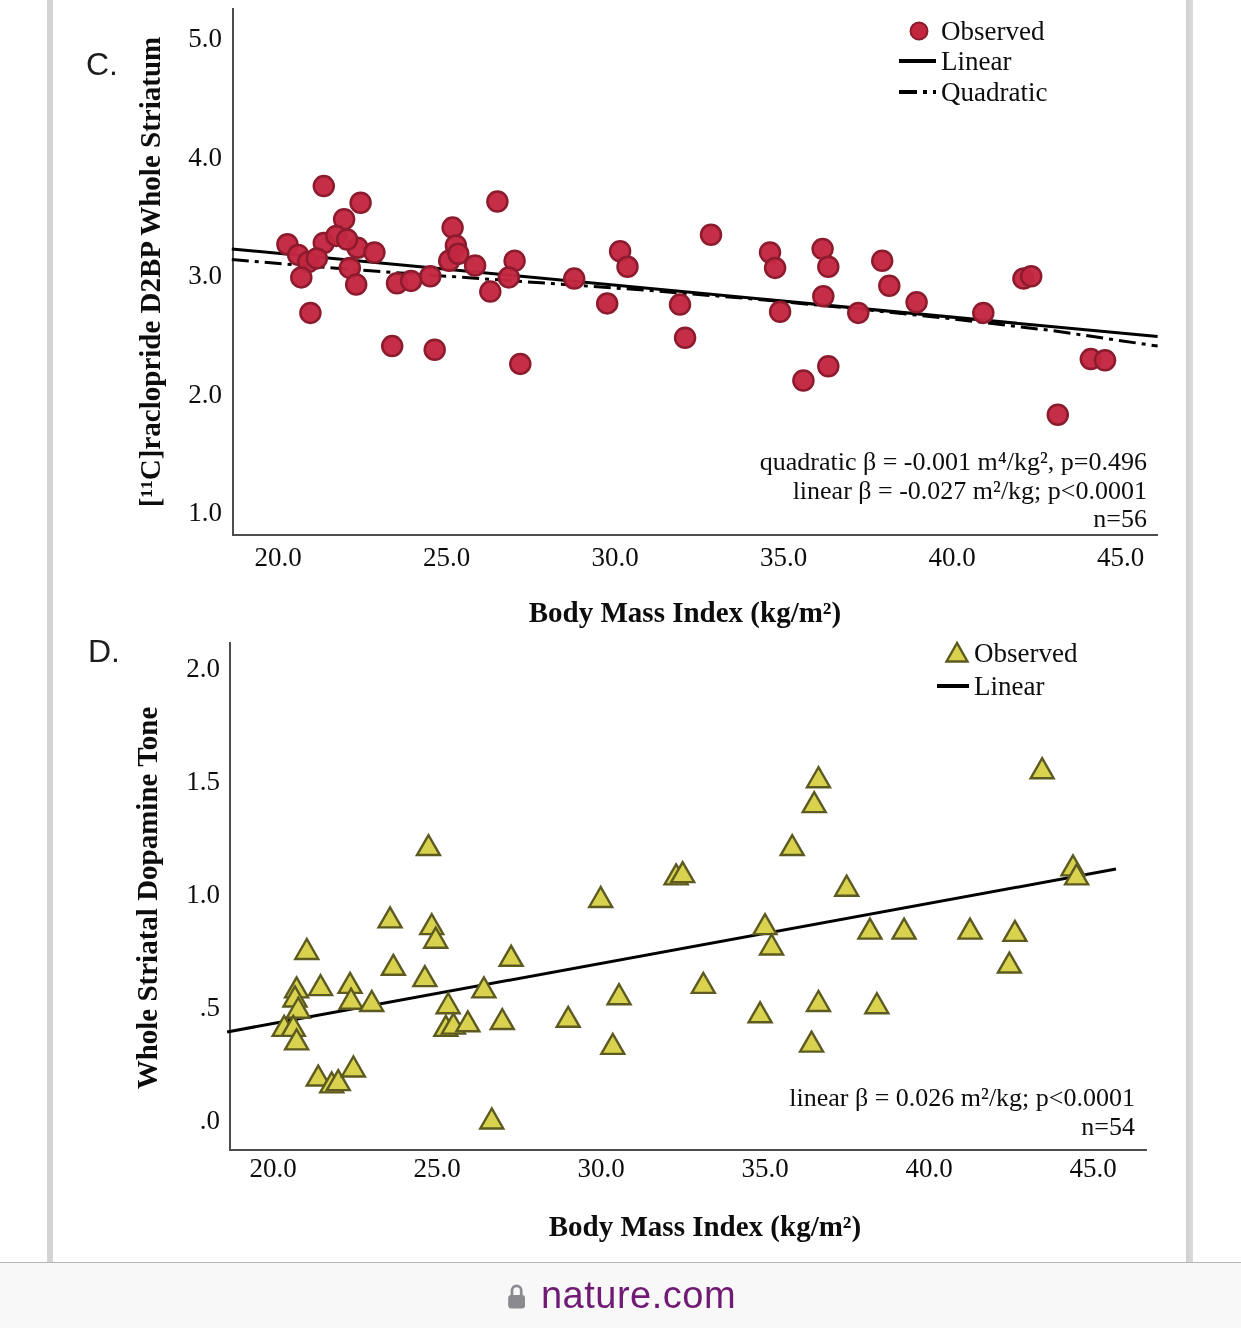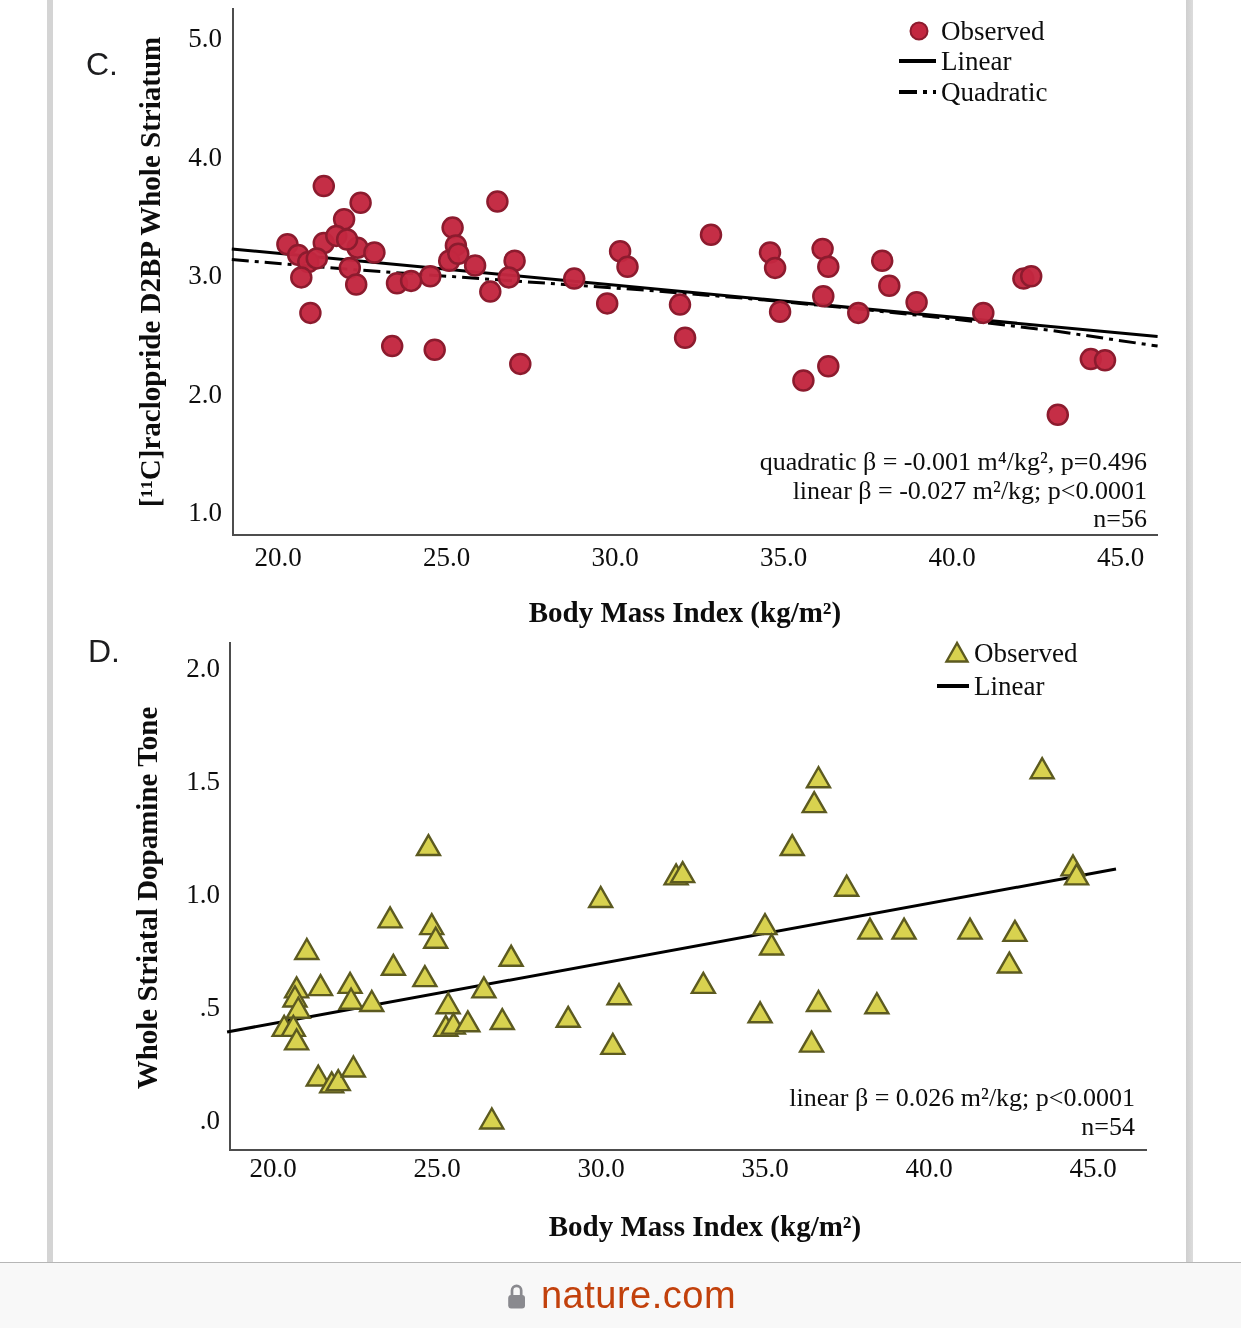--- a/index.html
+++ b/index.html
@@ -5,21 +5,21 @@
   html,body{margin:0;padding:0;background:#ffffff;}
   .screen{position:relative;width:1241px;height:1328px;background:#ffffff;overflow:hidden;
           font-family:"Liberation Serif","DejaVu Serif",serif;}
   .edge-bar{position:absolute;top:0;height:1262px;background:#d4d4d4;}
   .edge-bar.left{left:47px;width:6px;}
   .edge-bar.right{left:1186px;width:7px;background:linear-gradient(90deg,#cfcfcf,#dcdcdc);}
   #figure-svg{position:absolute;left:0;top:0;}
   .url-bar{position:absolute;left:0;top:1262px;width:1241px;height:66px;background:#f8f8f8;
            border-top:1px solid #b6b6b6;display:flex;align-items:center;justify-content:center;
            gap:13px;box-sizing:border-box;font-family:"Liberation Sans","DejaVu Sans",sans-serif;}
-  .url-text{font-size:38px;color:#c2410c;letter-spacing:0.5px;}
+  .url-text{font-size:38px;color:#701a75;letter-spacing:0.5px;}
   text{fill:#0d0d0d;}
   .panel-letter{font-family:"Liberation Sans","DejaVu Sans",sans-serif;font-size:32px;fill:#1d1d1f;}
   .tick{font-size:27px;}
   .axis-title{font-size:29px;font-weight:bold;}
   .legend-label{font-size:27px;}
   .annot{font-size:26px;}
 </style>
 </head>
 <body>
 

